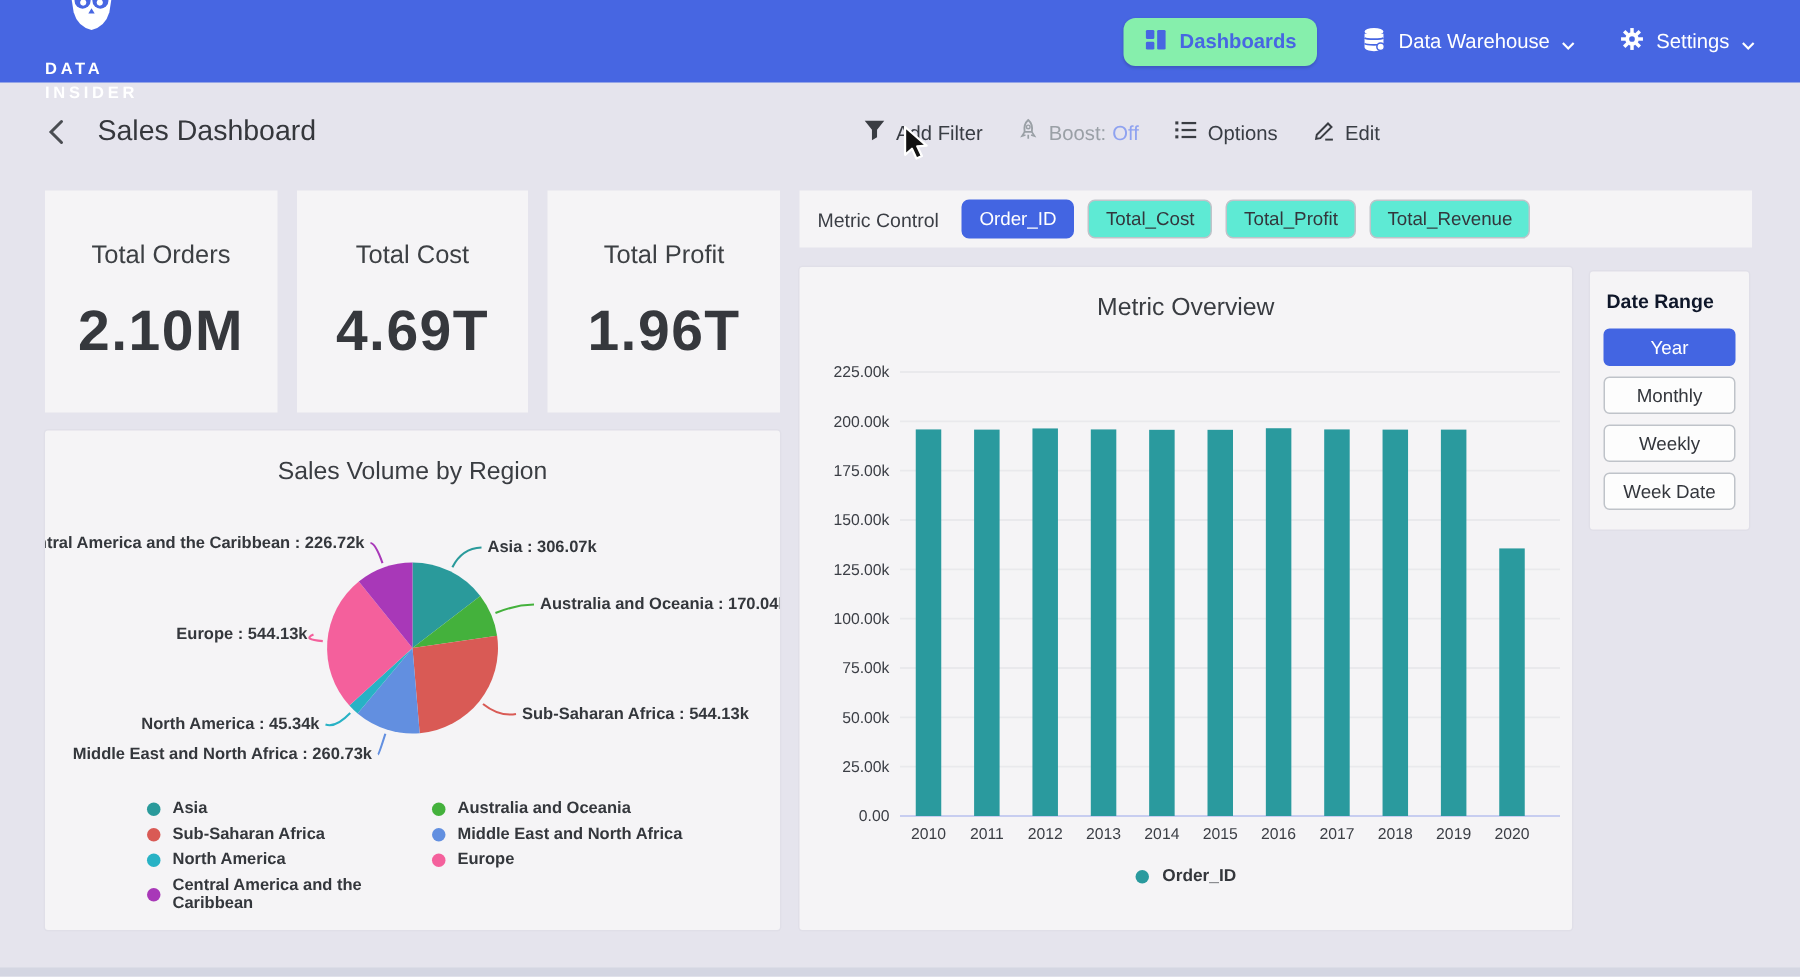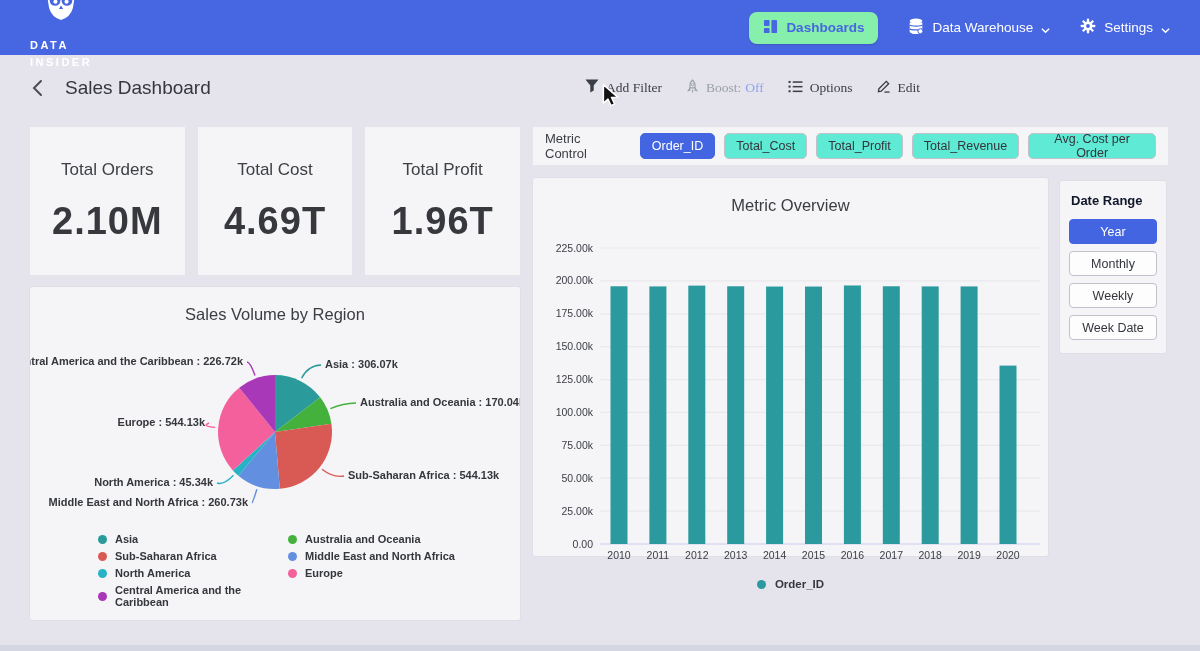--- a/index.html
+++ b/index.html
@@ -22,21 +22,21 @@
     background:#86efac; color:#4766e2; border-radius:8px; padding:7px 14px;
     font-weight:600; box-shadow:0 1px 2px rgba(0,0,0,.15);
   }
   .caret { width:9px; height:9px; display:inline-block; }
   
   .page-header {
     position:absolute; top:55px; left:0; width:952px; height:66px;
     display:flex; align-items:center; padding:0 32px;
   }
   .page-title { font-size:19px; font-weight:500; color:#35373c; margin-left:22px; }
-  .header-actions { margin-left:auto; display:flex; align-items:center; gap:24px;font-family:Liberation Serif, serif; }
+  .header-actions { margin-left:auto; display:flex; align-items:center; gap:24px; }
   .h-action { display:flex; align-items:center; gap:7px; font-size:13.5px; font-weight:500; color:#393d44; cursor:pointer; }
   .boost-label { color:#9aa0a6; }
   .boost-state { color:#8fa2f0; }
   
   .card { background:#f5f4f6; border-radius:2px; position:absolute; box-shadow:0 0 0 1px rgba(0,0,0,0.02); }
   .kpi-row { position:absolute; left:30px; top:127px; width:490px; height:148px; display:flex; gap:13px; }
   .kpi-card {
     flex:1; background:#f5f4f6; display:flex; flex-direction:column;
     align-items:center; justify-content:center; gap:20px;
   }
@@ -58,21 +58,21 @@
   .pie-card { left:30px; top:287px; width:490px; height:333px; }
   .chart-title { text-align:center; font-size:16.5px; font-weight:500; color:#3a3d42; padding-top:18px; }
   .pie-svg { position:absolute; left:0; top:48px; }
   .pie-legend {
     position:absolute; left:68px; top:246px; display:grid;
     grid-template-columns:190px auto; row-gap:5px; column-gap:0;
   }
   .legend-item { display:flex; align-items:center; gap:8px; font-size:11px; font-weight:bold; color:#34373c; }
   .legend-dot { width:9px; height:9px; border-radius:50%; flex:0 0 auto; }
   
-  .bar-card { left:533px; top:178px; width:515px; height:378px; }
+  .bar-card { left:533px; top:178px; width:515px; height:442px; }
   .bar-svg { position:absolute; left:0; top:48px; }
   .bar-legend {
     position:absolute; left:0; top:400px; width:100%;
     display:flex; align-items:center; justify-content:center; gap:9px;
     font-size:11.5px; font-weight:bold; color:#34373c;
   }
   
   .date-panel { left:1060px; top:181px; width:106px; height:172px; padding:10px 9px; }
   .date-label { font-size:13px; font-weight:700; color:#0f172a; margin:2px 0 4px 2px; }
   .date-btn {
@@ -229,21 +229,20 @@
     </div>
   </div>
 
 <div class="metric-bar">
   <span class="metric-label">Metric Control</span>
   <span id="metric-buttons" style="display:flex;gap:9px;">
       <button class="chip sel">Order_ID</button>
       <button class="chip">Total_Cost</button>
       <button class="chip">Total_Profit</button>
       <button class="chip">Total_Revenue</button>
-      <button class="chip">Avg. Cost per Order</button>
     </span>
 </div>
 
 <div class="card pie-card">
   <div class="chart-title">Sales Volume by Region</div>
   <svg class="pie-svg" id="pie-svg" width="490" height="192" viewBox="0 0 490 192">
       <path d="M245,97 L245.0,40.0 A57,57 0 0 1 290.2,62.3 Z" fill="#2a9a9b"></path>
       <path d="M271.6,43.2 Q277.8,30.6 291,30" stroke="#2a9a9b" stroke-width="1.4" fill="none"></path>
       <text x="295" y="33" text-anchor="start" font-size="11" font-weight="bold" fill="#34373c">Asia : 306.07k</text>
       <path d="M245,97 L290.2,62.3 A57,57 0 0 1 301.4,88.8 Z" fill="#44b13c"></path>

